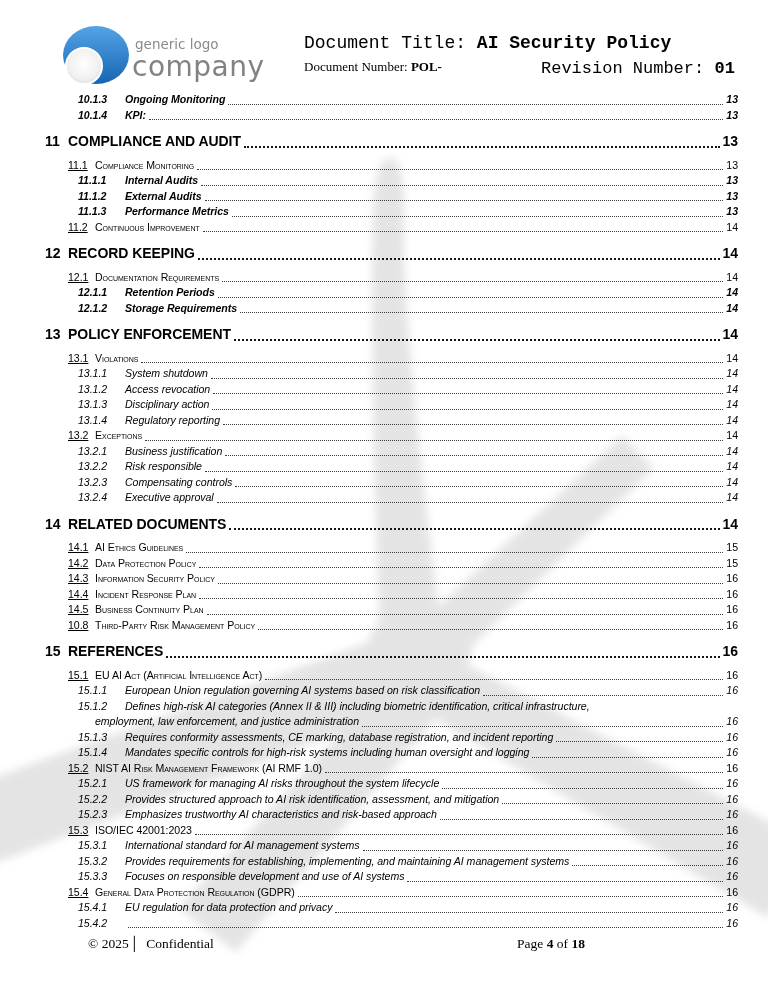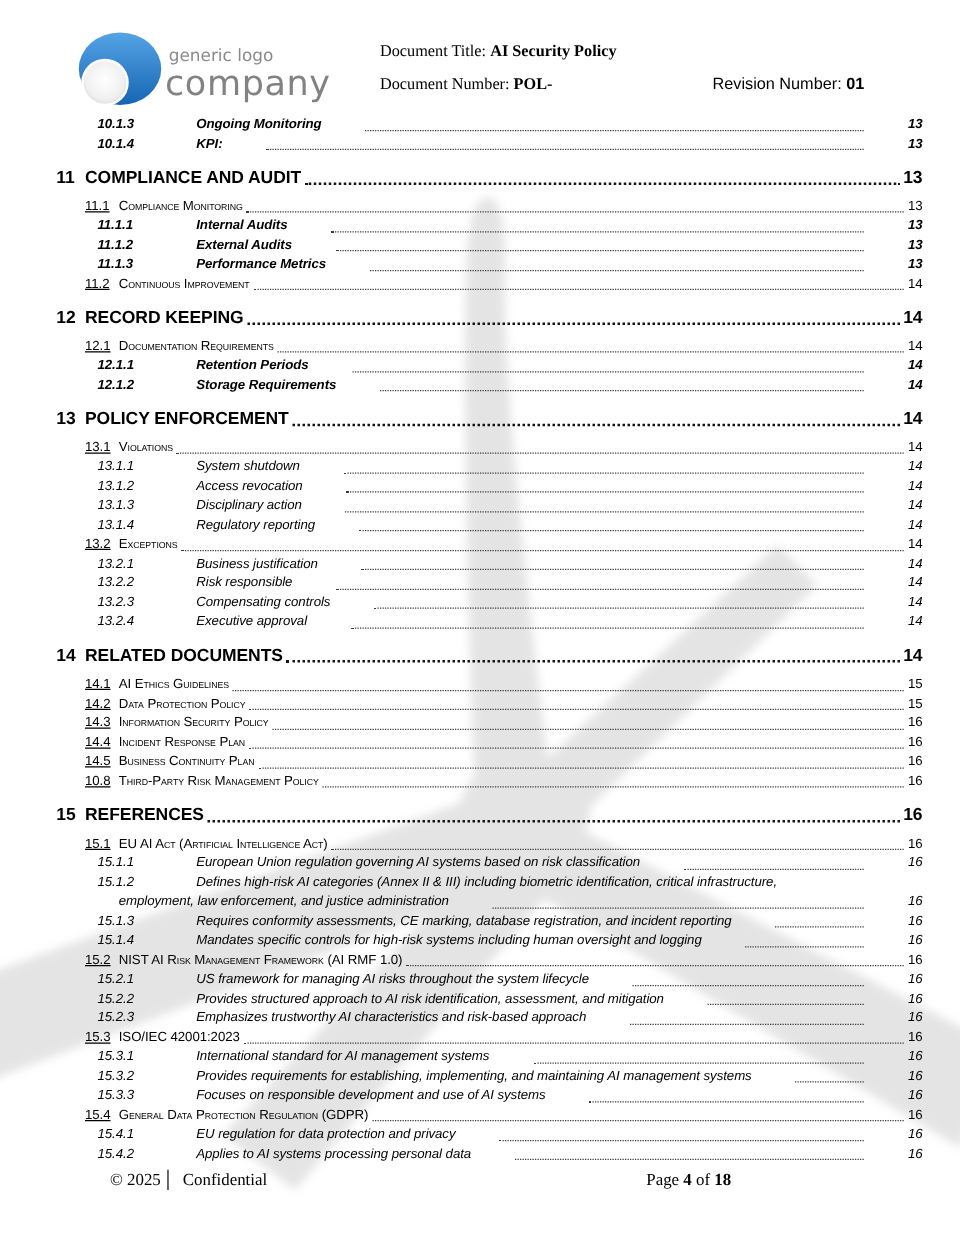--- a/index.html
+++ b/index.html
@@ -5,38 +5,38 @@
   html,body { margin:0; padding:0; background:#ffffff; }
   .page {
     position:relative; width:768px; height:995px; background:#ffffff;
     overflow:hidden; font-family:"Liberation Sans","DejaVu Sans",sans-serif; color:#000000;
   }
   
   .wm { position:absolute; left:0; top:0; z-index:0; pointer-events:none; }
   
   .hdr { position:absolute; left:0; top:0; width:768px; height:92px; z-index:2; }
   .logo { position:absolute; left:60px; top:24px; }
-  .doc-line1 { position:absolute; left:304px; top:33px; font-family:Liberation Serif, serif; font-size:13px; white-space:nowrap; }
+  .doc-line1 { position:absolute; left:304px; top:33px; font-family:Liberation Mono, monospace; font-size:18px; white-space:nowrap; }
   .doc-line2 { position:absolute; left:304px; top:59px; font-family:"Liberation Serif","DejaVu Serif",serif; font-size:13px; white-space:nowrap;text-align:right; }
-  .rev-line  { position:absolute; left:570px; top:59px; font-family:Liberation Sans, sans-serif; font-size:13px; white-space:nowrap; }
+  .rev-line  { position:absolute; left:541px; top:59px; font-family:Liberation Mono, monospace; font-size:17px; white-space:nowrap; }
   .hdr b { font-weight:bold; }
   
   .toc { position:absolute; left:45px; top:92px; width:693px; z-index:1; }
   .row { display:flex; align-items:baseline; line-height:15.5px; font-size:10.6px; letter-spacing:-0.05px; }
   .row .num { flex:none; }
   .row .txt { flex:none; white-space:nowrap; }
   .row .leader { flex:1 1 auto; min-width:8px; align-self:flex-end;
                  border-bottom:1px dotted #3a3a3a; margin:0 3px 3px 3px; }
   .row .pg { flex:none; white-space:nowrap; }
   .l1 { font-weight:bold; font-size:14px; margin:11px 0 8px 0; }
   .l1 .num { width:23px; }
   .l1 .leader { border-bottom:2px dotted #141414; margin-bottom:2px; }
   .l2 { font-variant:small-caps; }
   .l2 .num { width:27px; margin-left:23px; font-variant:normal;text-decoration:underline; }
-  .l3 { font-style:italic;gap:32px; }
+  .l3 { font-style:italic; }
   .l3 .num { width:47px; margin-left:33px; }
   .l3.bold { font-weight:bold; }
   .l3.cont { padding-left:50px; }
   .l3 .txt { white-space:normal; }
   
   .ftr { position:absolute; left:0; top:936px; width:768px; height:24px; z-index:2;
          font-family:"Liberation Serif","DejaVu Serif",serif; font-size:13.5px;padding-left:32px; }
   .copyright { position:absolute; left:88px; top:0; white-space:nowrap; }
   .sep-bar { display:inline-block; margin:0 7px 0 1px; }
   .page-num { position:absolute; left:517px; top:0; white-space:nowrap; }
@@ -361,21 +361,20 @@
         <span class="pg">16</span>
       </div>
       <div class="row l3">
         <span class="num">15.4.1</span>
         <span class="txt">EU regulation for data protection and privacy</span>
         <span class="leader"></span>
         <span class="pg">16</span>
       </div>
       <div class="row l3">
         <span class="num">15.4.2</span>
-        <span class="txt">Applies to AI systems processing personal data</span>
         <span class="leader"></span>
         <span class="pg">16</span>
       </div>
     </div>
 
   <div class="ftr">
     <div class="copyright"><span>© 2025</span><span class="sep-bar">│</span><span>Confidential</span></div>
     <div class="page-num"><span>Page </span><b>4</b><span> of </span><b>18</b></div>
   </div>
 

